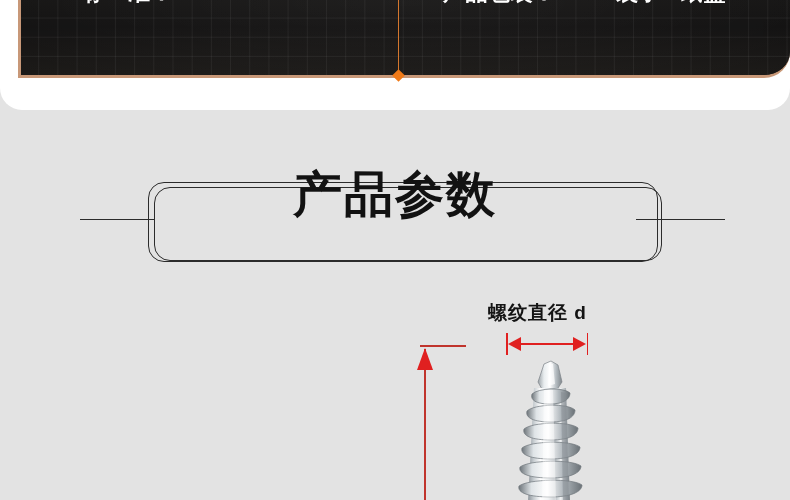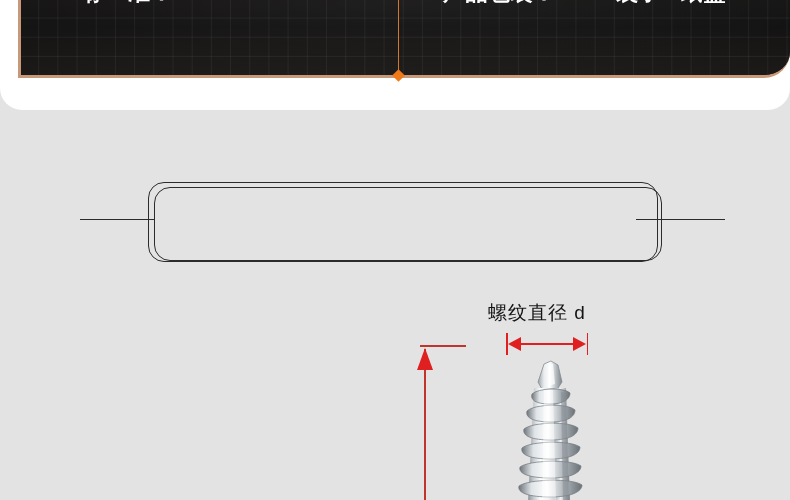--- a/index.html
+++ b/index.html
@@ -112,21 +112,21 @@
     font-size:49px;
     font-weight:bold;
     color:#121212;
     letter-spacing:2px;
     line-height:1;
   }
   .dim-label{
     position:absolute;
     left:488px;top:300px;
     font-size:19px;
-    font-weight:normal;
+    font-weight:bold;
     color:#141414;
     white-space:nowrap;
     letter-spacing:1px;
   }
 
   
   .h-dim{
     position:absolute;
     left:506px;top:333px;
     width:82px;height:22px;
@@ -206,20 +206,21 @@
 
 <div class="title-block">
   <div class="rule left"></div>
   <div class="rule right"></div>
 
   <div class="boxes">
     <div class="rbox outer"></div>
     <div class="rbox inner"></div>
   </div>
 
+  <div class="section-title">产品参数</div>
 </div>
 
 <div class="dim-label">螺纹直径 d</div>
 
 <div class="h-dim">
   <div class="tick l"></div>
   <div class="tick r"></div>
   <div class="shaft"></div>
   <div class="head l"></div>
   <div class="head r"></div>

